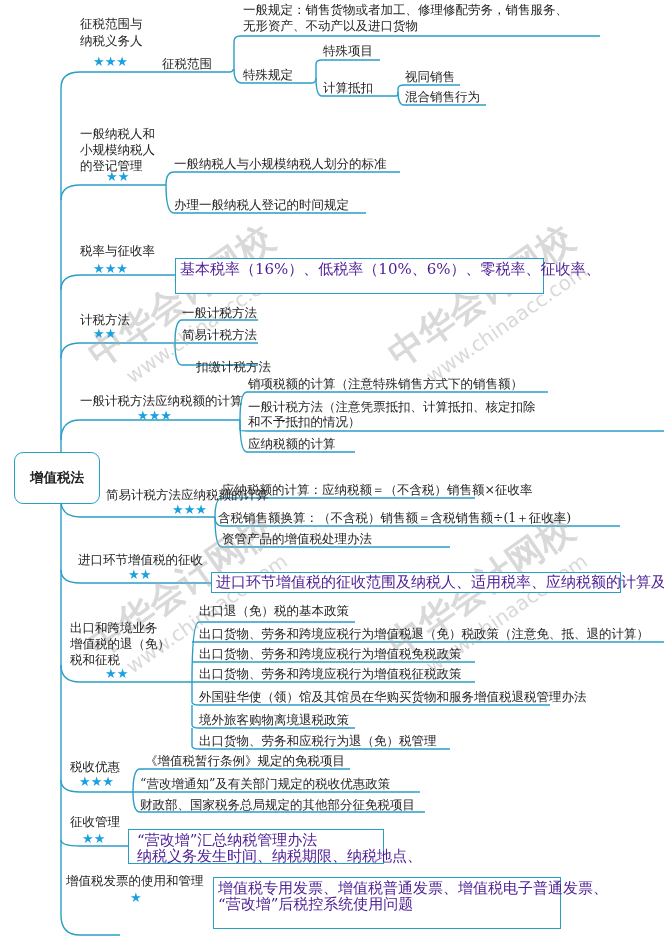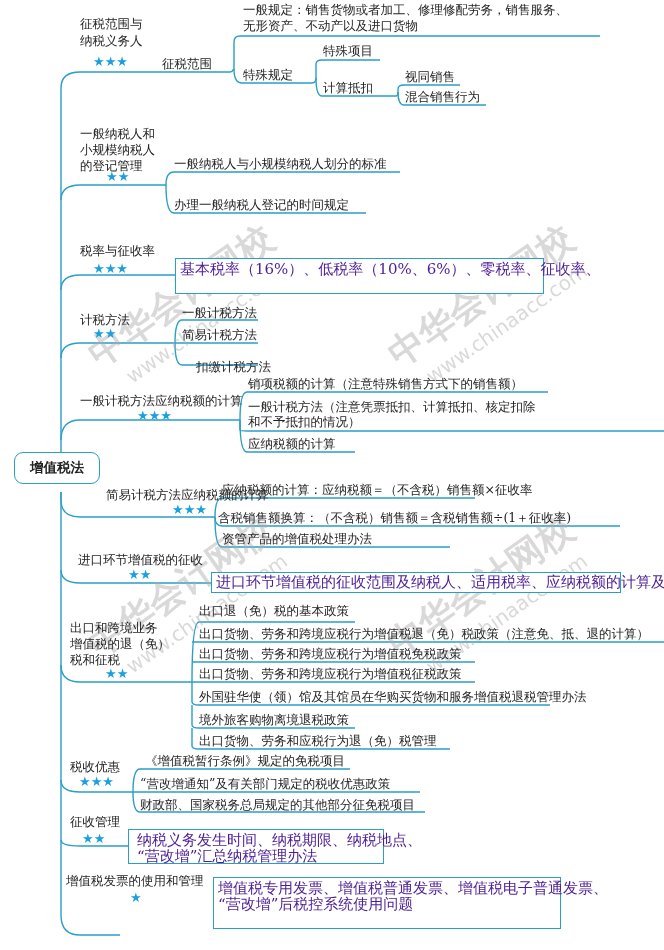--- a/index.html
+++ b/index.html
@@ -2,21 +2,21 @@
 <html><head>
 <meta charset="utf-8">
 <style>
   html, body { margin:0; padding:0; background:#ffffff; }
   body { width:664px; height:950px; position:relative; overflow:hidden;
          font-family:"DejaVu Serif","Liberation Serif",serif; color:#222; }
   .t { position:absolute; font-size:12.5px; line-height:16px; white-space:nowrap; color:#1f1f1f; }
   .stars { position:absolute; color:#1aa0dc; font-size:13px; letter-spacing:0px; line-height:14px; }
   .box { position:absolute; border:1.4px solid #2a9fc6; background:#fff; box-sizing:border-box;
          font-size:15px; line-height:16px; padding:2px 4px; white-space:nowrap; color:#4c1d95; }
-  .root { position:absolute; left:14px; top:452px; width:86px; height:32px; border:1.5px solid #2a9fc6;
+  .root { position:absolute; left:14px; top:452px; width:86px; height:52px; border:1.5px solid #2a9fc6;
           border-radius:9px; background:#fff; box-sizing:border-box; display:flex; align-items:center;
           justify-content:center; font-size:13.5px; font-weight:bold; }
   svg.lines { position:absolute; left:0; top:0; }
   .wm { position:absolute; color:rgba(170,170,170,0.45); font-family:"DejaVu Sans",sans-serif;
         transform:rotate(-35deg); white-space:nowrap; pointer-events:none; }
   .wm .cn { font-size:36px; font-weight:bold; display:block; }
   .wm .url { font-size:20px; display:block; margin-left:18px; }
 </style>
 </head>
 <body>
@@ -179,22 +179,22 @@
   <div class="stars" style="left:79px;top:775px;">★★★</div>
   <div class="t" style="left:145px;top:753px;">《增值税暂行条例》规定的免税项目</div>
   <div class="t" style="left:140px;top:776px;">“营改增通知”及有关部门规定的税收优惠政策</div>
   <div class="t" style="left:140px;top:797px;">财政部、国家税务总局规定的其他部分征免税项目</div>
 </div>
 
 <div>
   <div class="t" style="left:70px;top:814px;">征收管理</div>
   <div class="stars" style="left:82px;top:832px;">★★</div>
   <div class="box" style="left:128px;top:829px;width:256px;height:35px;padding:2px 8px;">
+    <div>“营改增”汇总纳税管理办法</div>
     <div>纳税义务发生时间、纳税期限、纳税地点、</div>
-    <div>“营改增”汇总纳税管理办法</div>
   </div>
 </div>
 
 <div>
   <div class="t" style="left:66px;top:873px;">增值税发票的使用和管理</div>
   <div class="stars" style="left:130px;top:891px;">★</div>
   <div class="box" style="left:213px;top:877px;width:348px;height:52px;padding:2px 4px;">
     <div>增值税专用发票、增值税普通发票、增值税电子普通发票、</div>
     <div>“营改增”后税控系统使用问题</div>
   </div>

